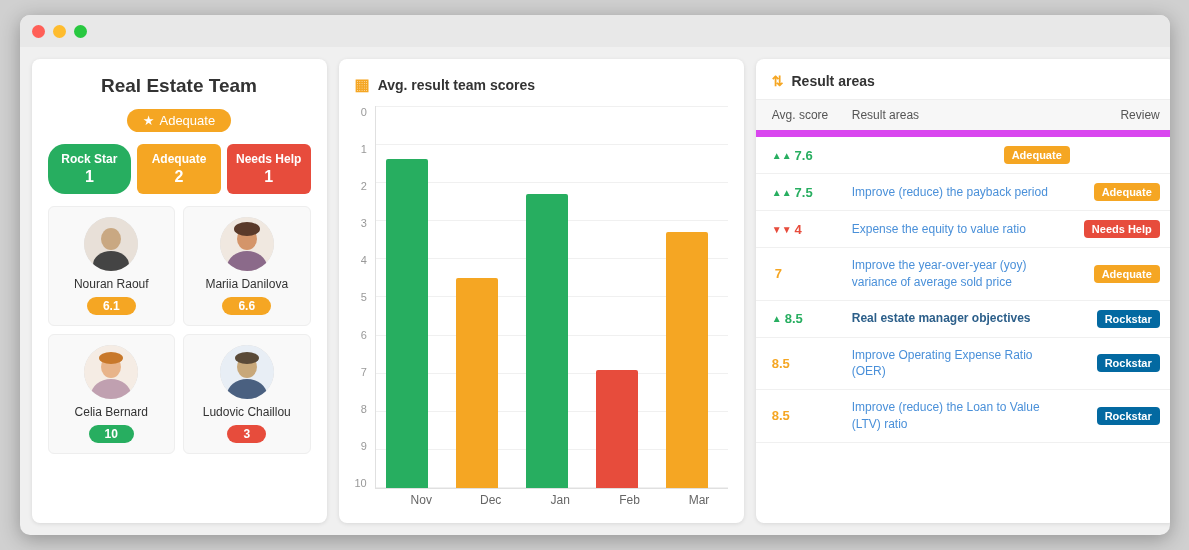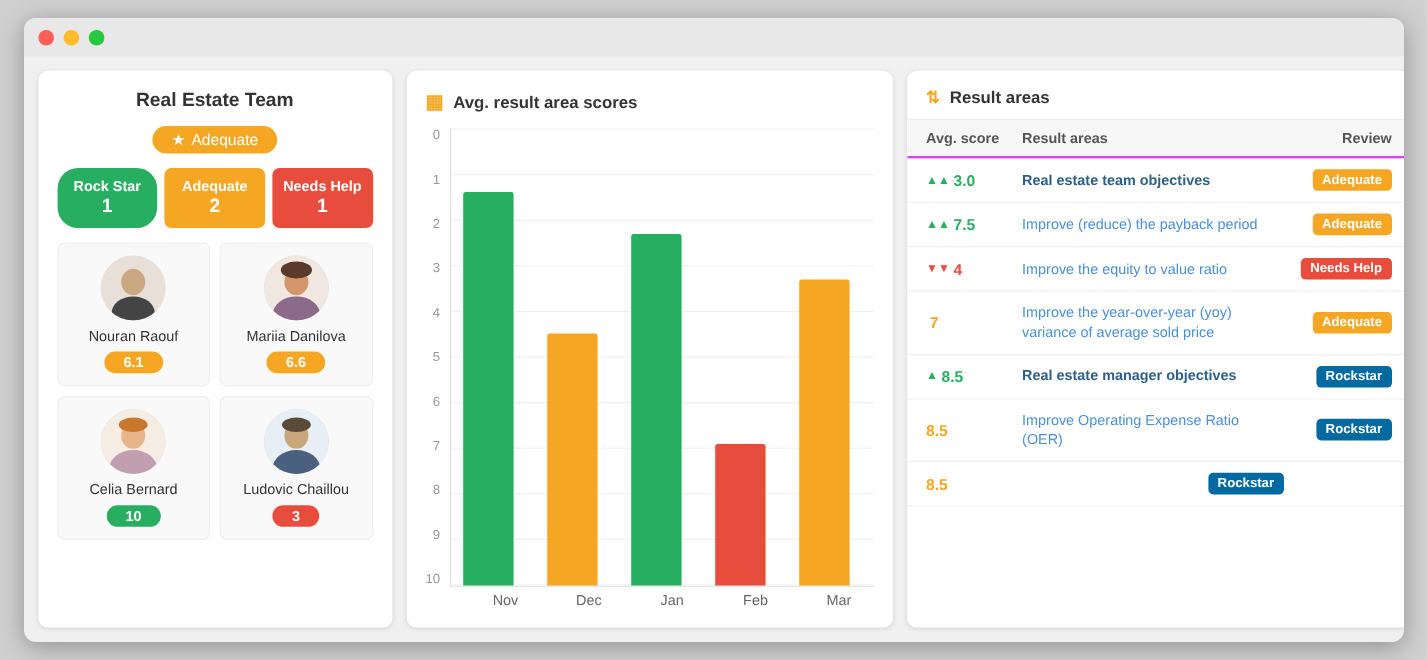--- a/index.html
+++ b/index.html
@@ -57,21 +57,21 @@
       width: 295px;
       flex-shrink: 0;
       padding: 16px;
       display: flex;
       flex-direction: column;
       align-items: center;
       gap: 12px;
       box-shadow: 0 1px 4px rgba(0,0,0,0.1);
     }
     .panel-title {
-      font-size: 16px;
+      font-size: 19px;
       font-weight: 600;
       color: #333;
     }
     .badge-adequate {
       background: #f5a623;
       color: white;
       border-radius: 20px;
       padding: 4px 16px;
       font-size: 13px;
       display: flex;
@@ -251,23 +251,23 @@
       color: #333;
       border-bottom: 1px solid #eee;
     }
     .right-header-icon { color: #f5a623; }
     .table-header {
       display: grid;
       grid-template-columns: 80px 1fr 90px;
       padding: 8px 16px;
       background: #f7f7f7;
       font-size: 12px;
-      font-weight: 700;
+      font-weight: 400;
       color: #555;
-      border-bottom: 2px solid #d946ef;
+      border-bottom: 7px solid #d946ef;
     }
     .table-body {
       overflow-y: auto;
       flex: 1;
     }
     .table-row {
       display: grid;
       grid-template-columns: 80px 1fr 90px;
       padding: 9px 16px;
       border-bottom: 1px solid #f0f0f0;
@@ -391,21 +391,21 @@
           <div class="member-name">Ludovic Chaillou</div>
           <div class="member-score score-red">3</div>
         </div>
 
       </div>
     </div>
 
     <div class="mid-panel">
       <div class="chart-title">
         <span class="chart-icon">▦</span>
-        <span>Avg. result area scores</span>
+        <span>Avg. result team scores</span>
       </div>
       <div class="chart-area">
         <div style="display:flex; flex:1; flex-direction:column;">
           <div style="display:flex; flex:1;">
             <div class="y-axis">
               <span>10</span>
               <span>9</span>
               <span>8</span>
               <span>7</span>
               <span>6</span>
@@ -466,41 +466,40 @@
       <div class="table-header">
         <div>Avg. score</div>
         <div>Result areas</div>
         <div style="text-align:right;">Review</div>
       </div>
       <div class="table-body">
 
         <div class="table-row">
           <div class="avg-score score-up">
             <span style="font-size:10px;">▲▲</span>
-            <span>3.0</span>
-          </div>
-          <div class="result-name bold">Real estate team objectives</div>
+            <span>7.6</span>
+          </div>
           <div style="text-align:right;"><span class="review-badge badge-orange">Adequate</span></div>
         </div>
 
         <div class="table-row">
           <div class="avg-score score-up">
             <span style="font-size:10px;">▲▲</span>
             <span>7.5</span>
           </div>
           <div class="result-name">Improve (reduce) the payback period</div>
           <div style="text-align:right;"><span class="review-badge badge-orange">Adequate</span></div>
         </div>
 
         <div class="table-row">
           <div class="avg-score score-down">
             <span style="font-size:10px;">▼▼</span>
             <span>4</span>
           </div>
-          <div class="result-name">Improve the equity to value ratio</div>
+          <div class="result-name">Expense the equity to value ratio</div>
           <div style="text-align:right;"><span class="review-badge badge-red">Needs Help</span></div>
         </div>
 
         <div class="table-row">
           <div class="avg-score score-neutral">
             <span></span>
             <span>7</span>
           </div>
           <div class="result-name">Improve the year-over-year (yoy) variance of average sold price</div>
           <div style="text-align:right;"><span class="review-badge badge-orange">Adequate</span></div>
@@ -520,20 +519,21 @@
             <span>8.5</span>
           </div>
           <div class="result-name">Improve Operating Expense Ratio (OER)</div>
           <div style="text-align:right;"><span class="review-badge badge-green">Rockstar</span></div>
         </div>
 
         <div class="table-row">
           <div class="avg-score score-neutral">
             <span>8.5</span>
           </div>
+          <div class="result-name">Improve (reduce) the Loan to Value (LTV) ratio</div>
           <div style="text-align:right;"><span class="review-badge badge-green">Rockstar</span></div>
         </div>
 
       </div>
     </div>
 
   </div>
 </div>
 
 </body></html>

